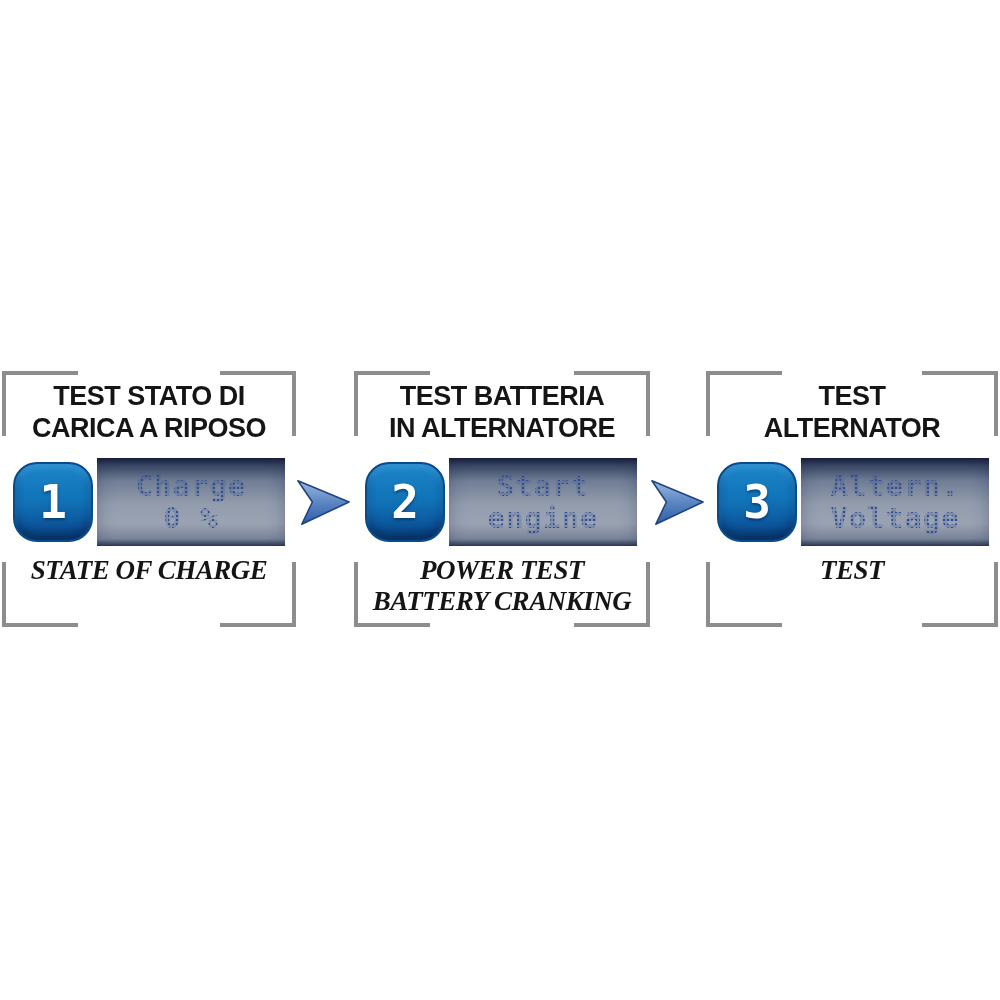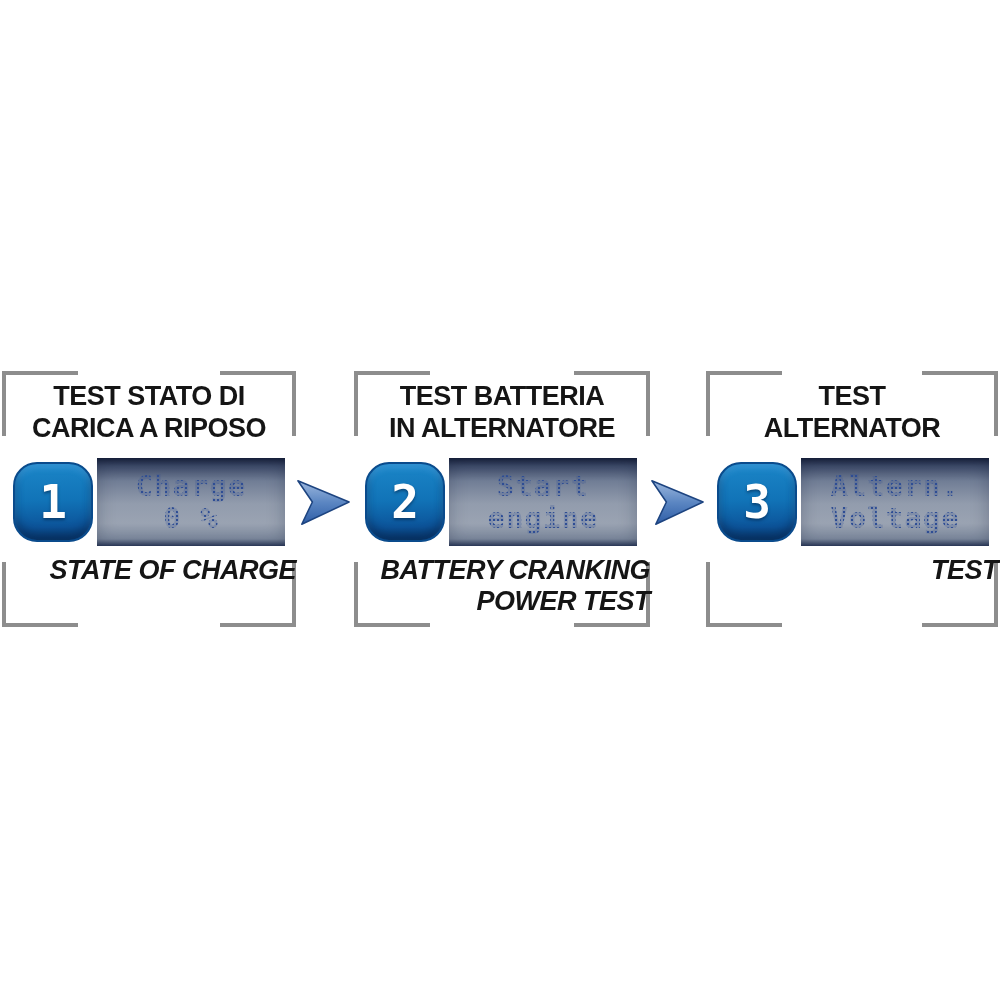--- a/index.html
+++ b/index.html
@@ -18,23 +18,24 @@
   .bk.tr{right:0;top:0;border-top-width:4px;border-right-width:4px;}
   .bk.bl{left:0;bottom:0;border-bottom-width:4px;border-left-width:4px;}
   .bk.br{right:0;bottom:0;border-bottom-width:4px;border-right-width:4px;}
 
   .title{
     position:absolute;top:9px;left:0;width:100%;text-align:center;
     font-weight:700;font-size:27px;line-height:32px;color:#151515;
     letter-spacing:-0.5px;
   }
   .subtitle{
-    position:absolute;top:184px;left:0;width:100%;text-align:right;
+    position:absolute;top:184px;left:0;width:100%;text-align:center;
     font-style:italic;font-weight:700;font-size:27px;line-height:31px;color:#151515;
     letter-spacing:-0.5px;
+    font-family:Liberation Serif, serif;
   }
 
   .num-badge{
     position:absolute;top:91px;left:11px;width:76px;height:76px;
     border-radius:24px;border:2px solid #0a4b8c;
     background:linear-gradient(178deg,#1b86c8 0%,#1173b7 48%,#0c549a 82%,#093f77 100%);
     box-shadow:inset 0 -7px 10px rgba(4,25,60,.45), inset 0 4px 6px rgba(130,200,255,.25);
     display:flex;align-items:center;justify-content:center;
   }
   .num-badge .digit{
@@ -113,22 +114,22 @@
       <div>IN ALTERNATORE</div>
     </div>
     <div class="num-badge">
       <span class="digit">2</span>
     </div>
     <div class="lcd">
       <div class="lcd-line">Start</div>
       <div class="lcd-line">engine</div>
     </div>
     <div class="subtitle">
+      <div>POWER TEST</div>
       <div>BATTERY CRANKING</div>
-      <div>POWER TEST</div>
     </div>
   </div>
 
   <svg class="arrow" id="arrow-2" viewBox="0 0 58 49">
     <defs>
       <linearGradient id="agrad2" x1="0" y1="0" x2="0" y2="1">
         <stop offset="0" stop-color="#9db8de"></stop>
         <stop offset="0.5" stop-color="#5b86c2"></stop>
         <stop offset="1" stop-color="#2e5da6"></stop>
       </linearGradient>

